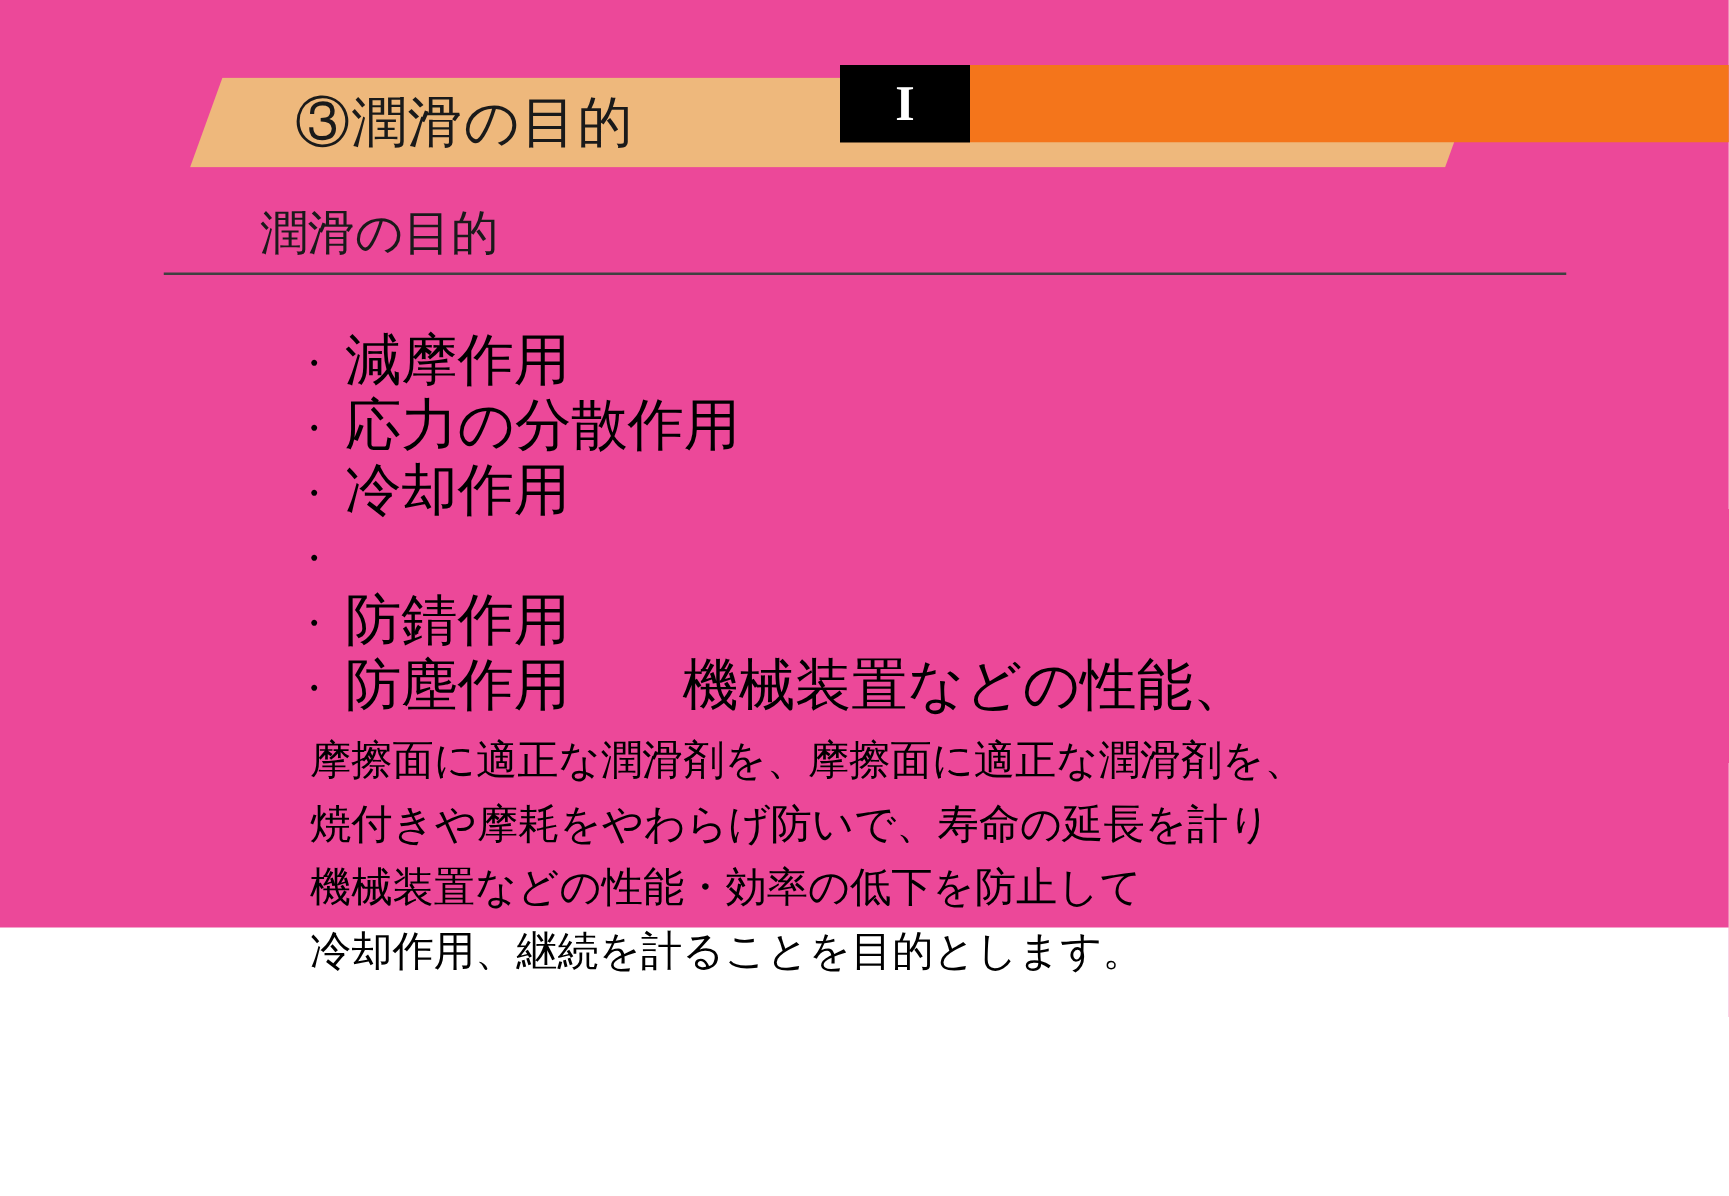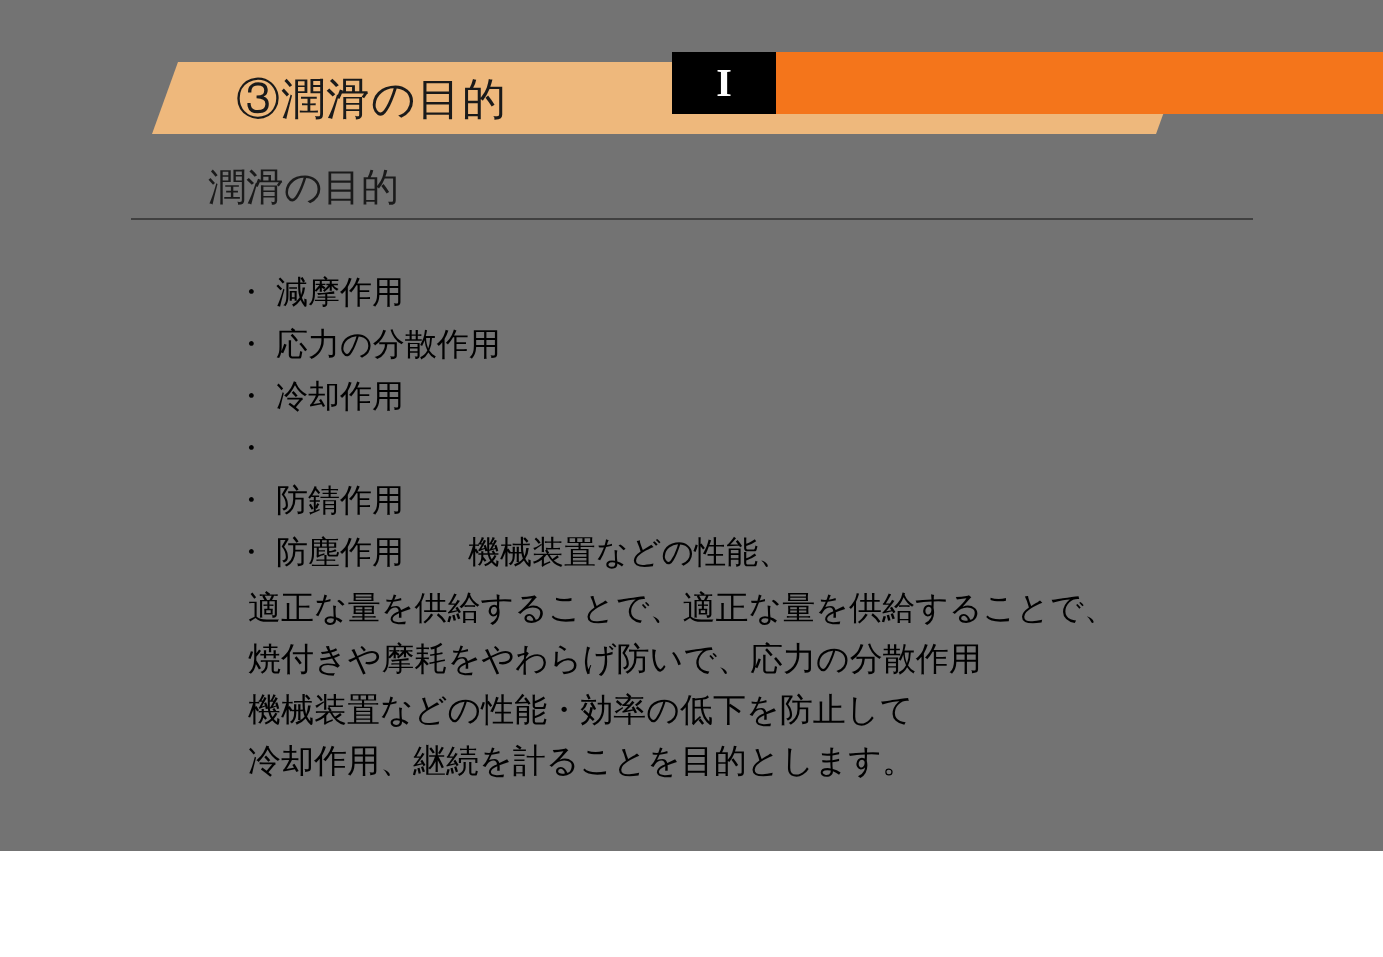--- a/index.html
+++ b/index.html
@@ -12,22 +12,22 @@
     background: #ffffff;
     font-family: "Liberation Sans", sans-serif;
     color: #000000;
     overflow: hidden;
     position: relative;
   }
 
   .slide {
     position: relative;
     width: 1383px;
-    height: 851px;
-    background: #737373;
+    height: 742px;
+    background: #ec4899;
   }
 
   
   .header {
     position: absolute;
     left: 0;
     top: 0;
     width: 1383px;
     height: 160px;
   }
@@ -145,24 +145,25 @@
   }
   .bullet-mark {
     width: 40px;
     font-size: 30px;
     line-height: 52px;
     color: #000000;
     text-align: left;
     flex: 0 0 40px;
   }
   .bullet-text {
-    font-size: 32px;
+    font-size: 45px;
     line-height: 52px;
     color: #000000;
     white-space: pre;
+    font-family: Liberation Mono, monospace;
   }
   .tail {
     margin-top: 4px;
   }
   .tail-line {
     font-size: 33px;
     line-height: 51px;
     color: #000000;
     white-space: nowrap;
     padding-left: 12px;
@@ -208,20 +209,20 @@
         <span class="bullet-mark">・</span>
         <span class="bullet-text">防錆作用</span>
       </li>
       <li class="bullet-row">
         <span class="bullet-mark">・</span>
         <span class="bullet-text">防塵作用　　機械装置などの性能、</span>
       </li>
     </ul>
 
     <div class="tail">
-      <div class="tail-line">適正な量を供給することで、適正な量を供給することで、</div>
-      <div class="tail-line">焼付きや摩耗をやわらげ防いで、応力の分散作用</div>
+      <div class="tail-line">摩擦面に適正な潤滑剤を、摩擦面に適正な潤滑剤を、</div>
+      <div class="tail-line">焼付きや摩耗をやわらげ防いで、寿命の延長を計り</div>
       <div class="tail-line">機械装置などの性能・効率の低下を防止して</div>
       <div class="tail-line">冷却作用、継続を計ることを目的とします。</div>
     </div>
   </div>
 
 </div>
 
 </body></html>

